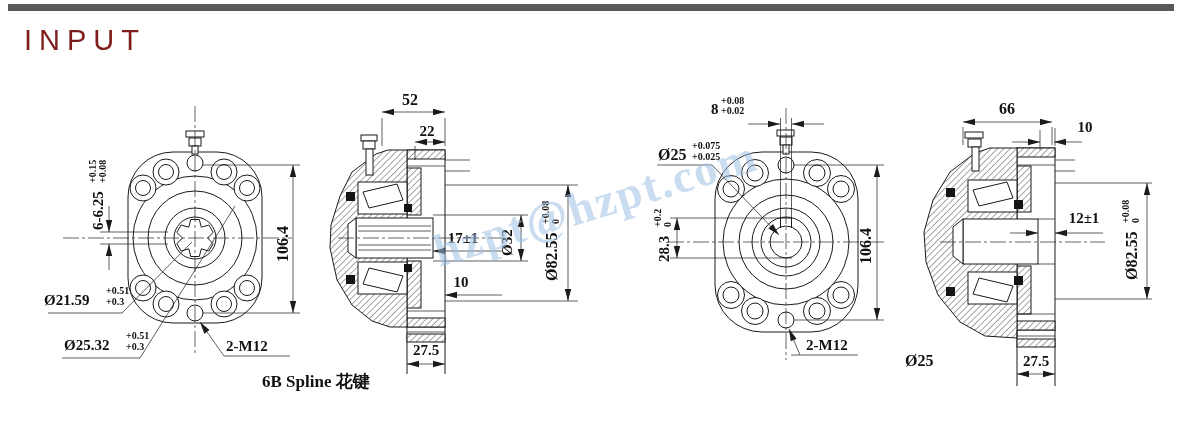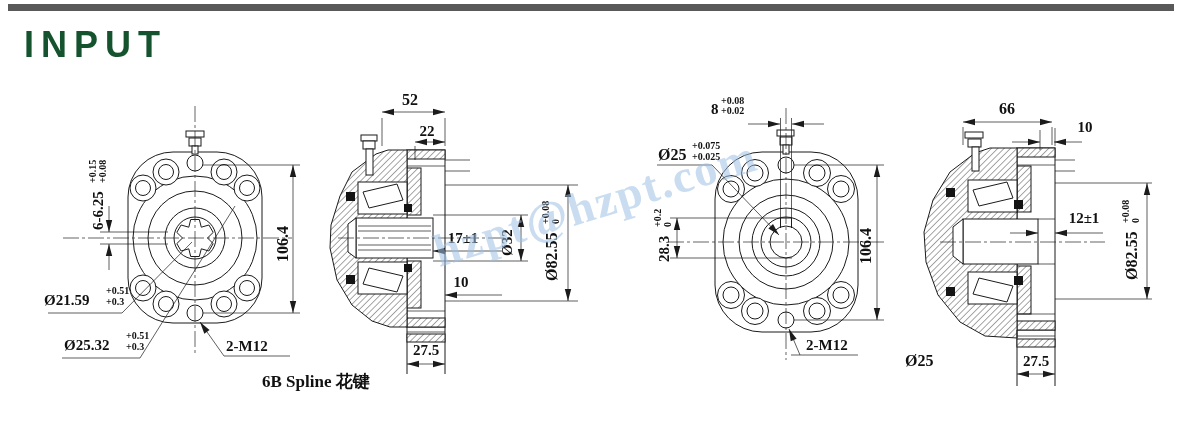--- a/index.html
+++ b/index.html
@@ -1,20 +1,20 @@
 <!DOCTYPE html>
 <html><head>
 <meta charset="utf-8">
 <style>
   html,body{margin:0;padding:0;background:#ffffff;}
   #stage{position:relative;width:1182px;height:423px;background:#ffffff;overflow:hidden;
          font-family:"Liberation Serif","DejaVu Serif",serif;}
   #topbar{position:absolute;left:8px;top:4px;width:1166px;height:7px;background:#595959;}
   #title{position:absolute;left:24px;top:24px;font-family:"Liberation Sans","DejaVu Sans",sans-serif;
-         font-weight:700;font-size:36px;letter-spacing:7px;color:#14532d;}
+         font-weight:400;font-size:29px;letter-spacing:7px;color:#7f1d1d;}
   svg{position:absolute;left:0;top:0;}
   .ln{stroke:#1b1b1b;stroke-width:1;fill:none;}
   .thin{stroke:#1b1b1b;stroke-width:0.7;fill:none;}
   .cl{stroke:#222;stroke-width:0.7;fill:none;stroke-dasharray:16 3 3 3;}
   .fw{fill:#ffffff;stroke:#1b1b1b;stroke-width:1;}
   .fh{fill:url(#hp);stroke:#1b1b1b;stroke-width:1;}
   .seal{fill:#141414;stroke:none;}
   .dim{font:bold 15px "Liberation Serif","DejaVu Serif",serif;fill:#111;}
   .dimL{font:bold 16px "Liberation Serif","DejaVu Serif",serif;fill:#111;}
   .dims{font:bold 10px "Liberation Serif","DejaVu Serif",serif;fill:#111;}

